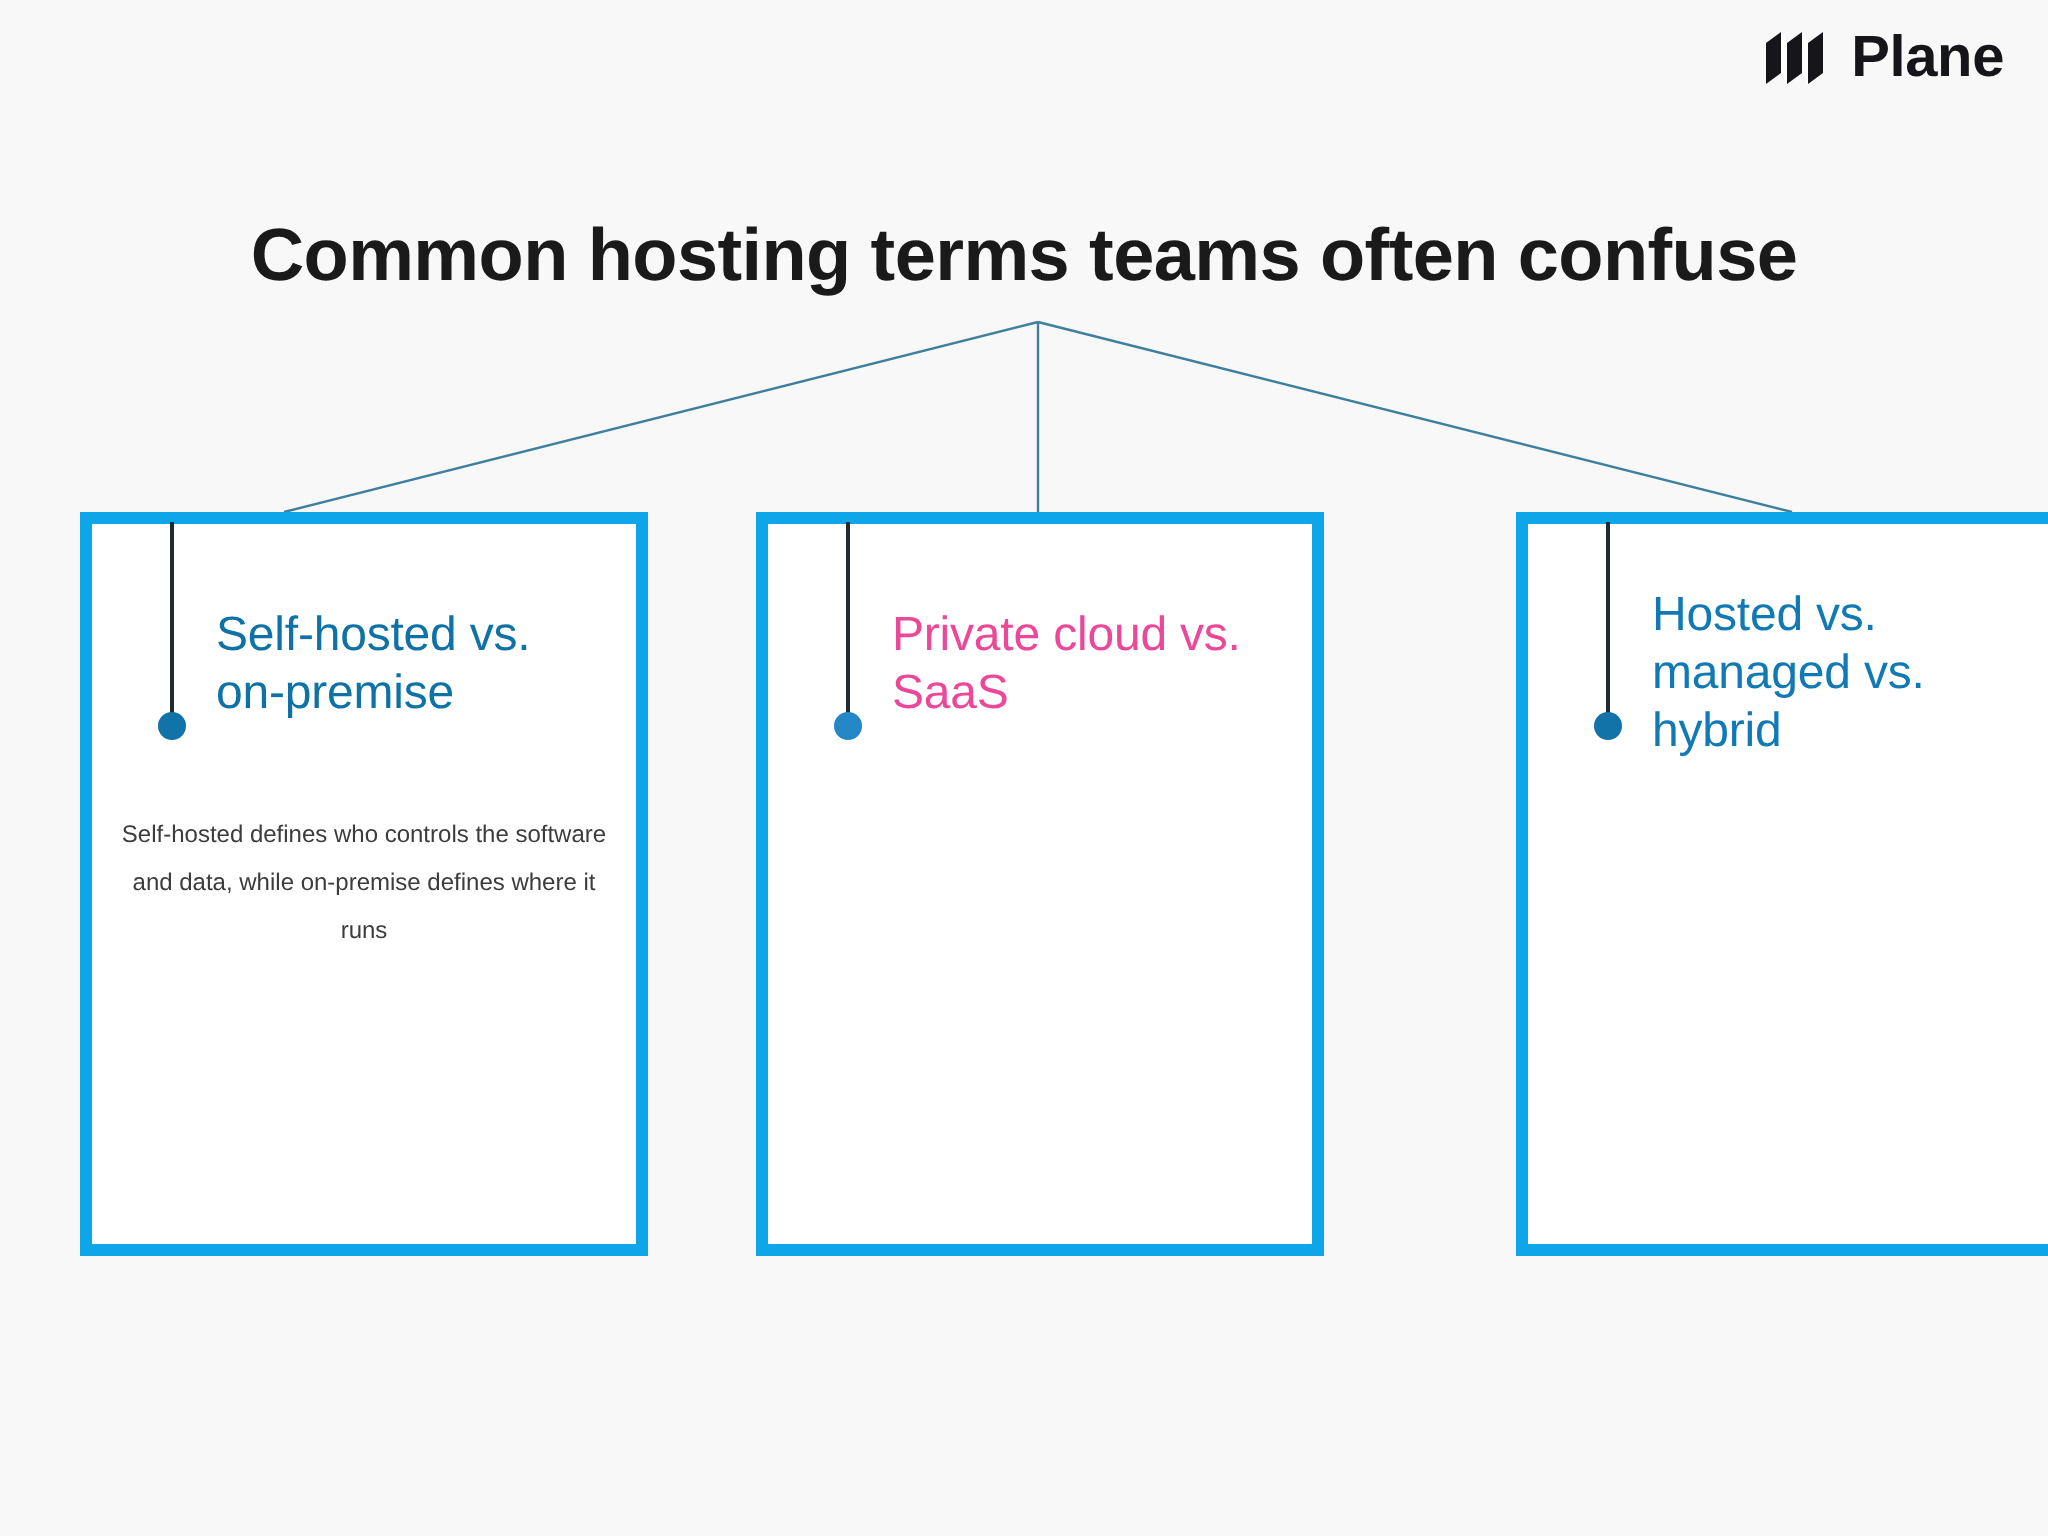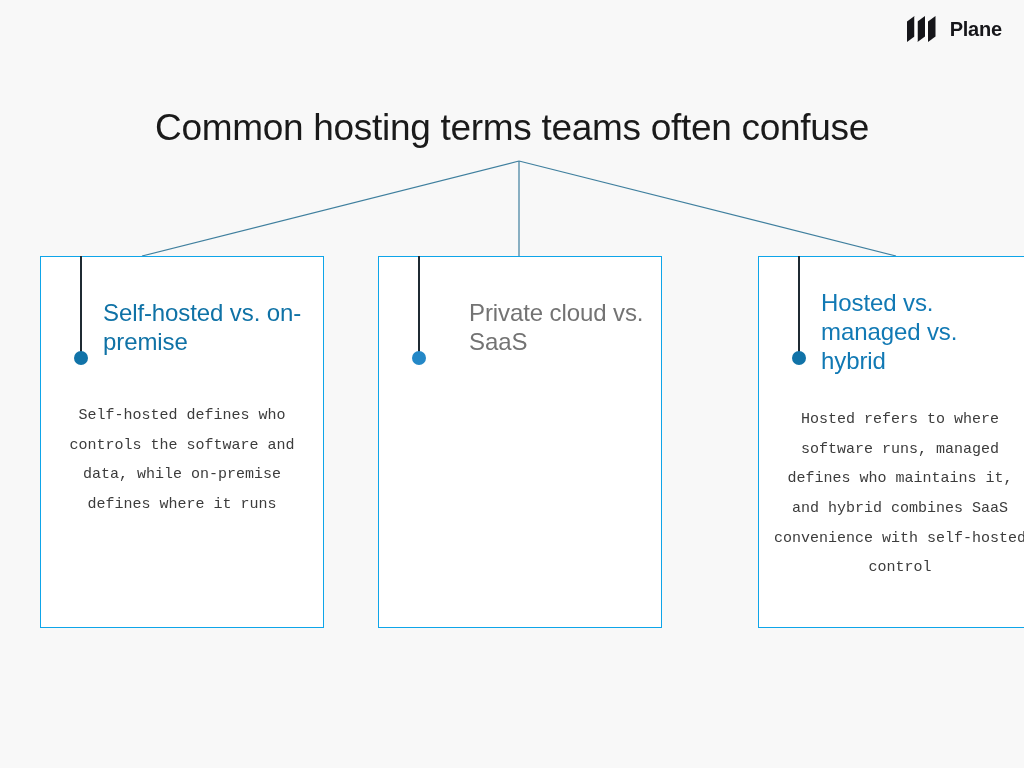--- a/index.html
+++ b/index.html
@@ -32,36 +32,36 @@
     align-items: center;
     gap: 9px;
     height: 30px;
   }
   .brand-mark {
     width: 34px;
     height: 26px;
     display: block;
   }
   .brand-name {
-    font-size: 20px;
+    font-size: 29px;
     font-weight: 700;
     color: #16161a;
     letter-spacing: -0.2px;
     line-height: 1;
   }
 
   
   .slide-title {
     position: absolute;
     top: 81px;
     left: 0;
     width: 1024px;
     text-align: center;
     font-size: 37px;
-    font-weight: 400;
+    font-weight: 700;
     color: #1a1a1a;
     letter-spacing: -0.3px;
     line-height: 1.2;
   }
 
   
   .connectors {
     position: absolute;
     top: 0;
     left: 0;
@@ -70,21 +70,21 @@
     pointer-events: none;
   }
 
   
   .card {
     position: absolute;
     top: 256px;
     width: 284px;
     height: 372px;
     background: #ffffff;
-    border: 1px solid #0ea5e9;
+    border: 6px solid #0ea5e9;
     box-sizing: border-box;
   }
   .card-1 { left: 40px; }
   .card-2 { left: 378px; }
   .card-3 { left: 714px; margin-left: 44px; }
 
   
   .stem {
     position: absolute;
     top: -1px;
@@ -108,36 +108,35 @@
     position: absolute;
     left: 62px;
     right: 14px;
     top: 42px;
     font-size: 24px;
     font-weight: 500;
     line-height: 1.2;
     color: #0f72a6;
     letter-spacing: -0.1px;
   }
-  .card-2 .card-head { color: #737373; margin-left: 28px; }
+  .card-2 .card-head { color: #ec4899; }
   .card-3 .card-head {
     top: 32px;
     color: #1179b4;
   }
 
   .card-body {
     position: absolute;
     left: 14px;
     right: 14px;
     top: 144px;
     text-align: center;
-    font-size: 15px;
+    font-size: 12px;
     line-height: 1.98;
     color: #3c3c3c;
-    font-family: Liberation Mono, monospace;
   }
   .card-3 .card-body { top: 148px; }
 </style>
 </head>
 <body>
 
 <div class="slide">
 
   <div class="brand">
     <svg class="brand-mark" viewBox="0 0 34 26" aria-hidden="true">
@@ -168,16 +167,15 @@
   <div class="card card-2">
     <div class="stem"></div>
     <div class="dot"></div>
     <div class="card-head">Private cloud vs. SaaS</div>
   </div>
 
   <div class="card card-3">
     <div class="stem"></div>
     <div class="dot"></div>
     <div class="card-head">Hosted vs. managed vs. hybrid</div>
-    <div class="card-body">Hosted refers to where software runs, managed defines who maintains it, and hybrid combines SaaS convenience with self-hosted control</div>
   </div>
 
 </div>
 
 </body></html>

